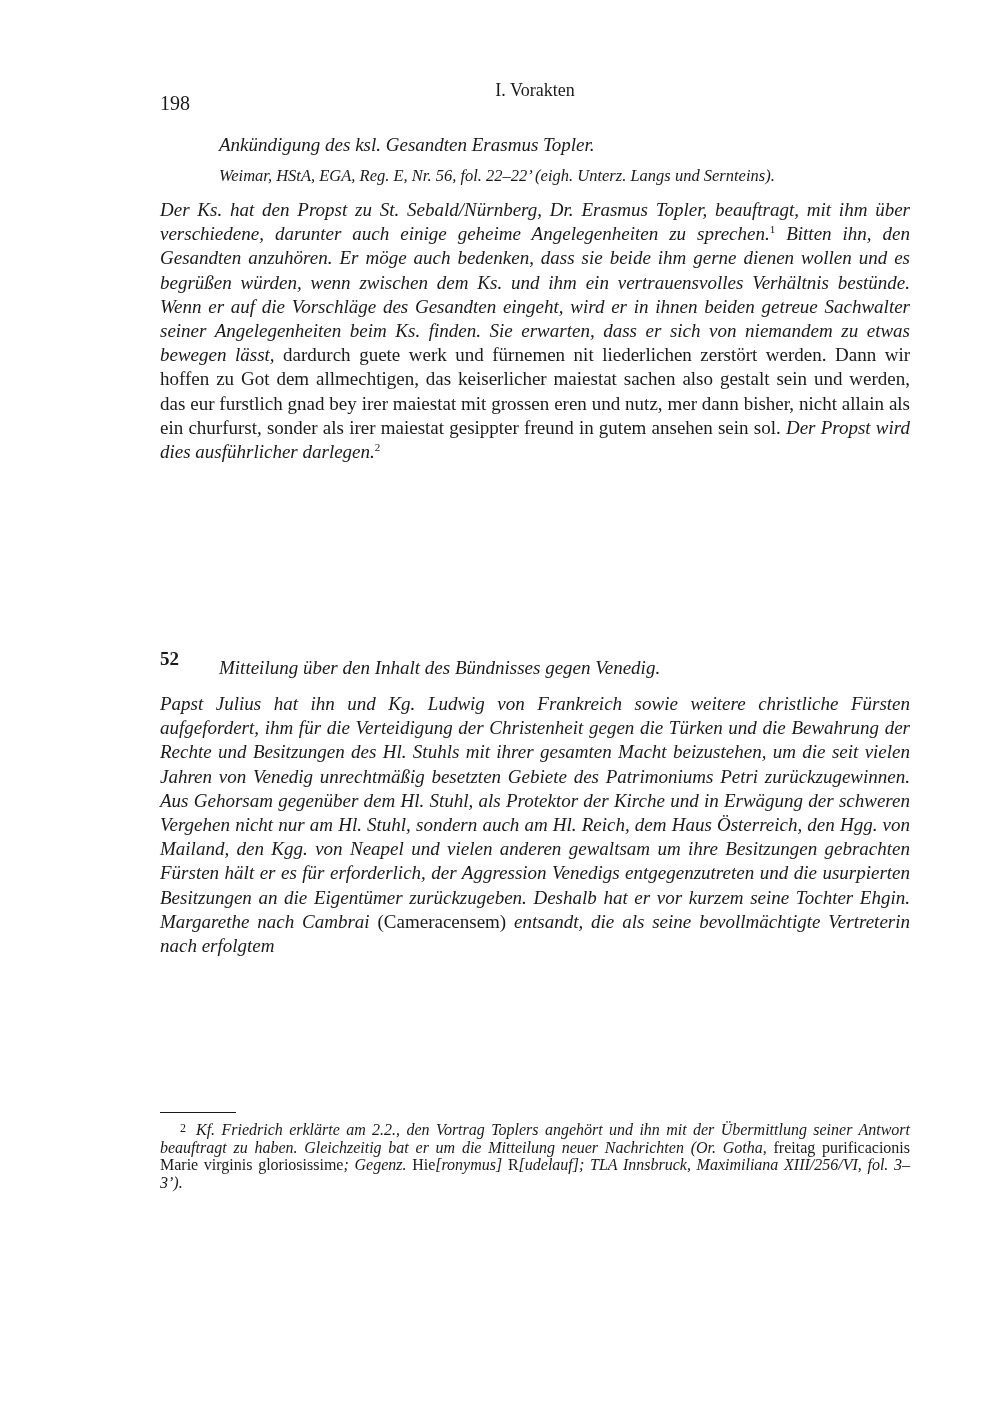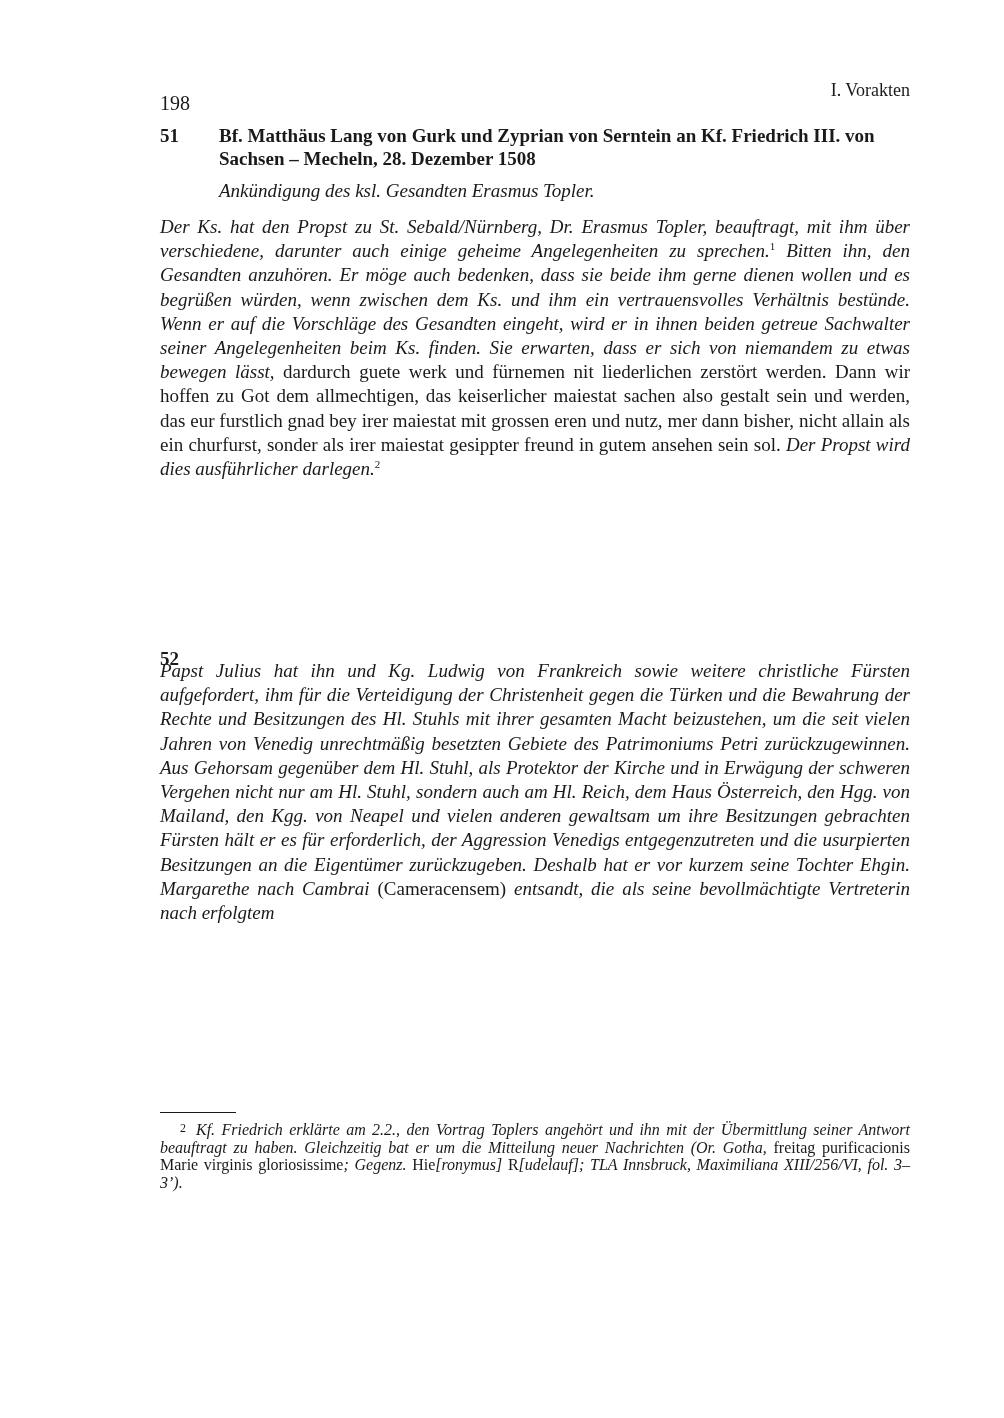--- a/index.html
+++ b/index.html
@@ -1,21 +1,21 @@
 <!DOCTYPE html>
 <html><head>
 <meta charset="utf-8">
 <style>
   html, body { margin: 0; padding: 0; background: #ffffff; }
   body { width: 1004px; height: 1418px; position: relative; overflow: hidden;
          font-family: "Liberation Serif", "DejaVu Serif", serif; color: #1a1a1a; }
   .page { position: absolute; left: 160px; top: 0; width: 750px; }
   .running-head { position: absolute; top: 80px; left: 0; width: 750px; height: 26px; font-size: 20px; }
   .page-number { position: absolute; left: 0; top: 12px; }
-  .running-title { position: absolute; left: 0; width: 750px; text-align: right; top: 0; font-size: 18px; }
+  .running-title { position: absolute; left: 0; width: 750px; text-align: center; top: 0; font-size: 18px; }
   .doc { position: absolute; left: 0; width: 750px; }
   .doc-head { position: relative; padding-left: 59px; font-weight: bold; font-size: 19px; line-height: 23px; }
   .doc-num { position: absolute; left: 0; top: 0; }
   .summary { padding-left: 59px; font-style: italic; font-size: 19px; line-height: 24px; margin-top: 9px; }
   .source { padding-left: 59px; font-style: italic; font-size: 16.5px; line-height: 21px; margin-top: 8px; text-align: justify; }
   .source .sc { font-style: normal; font-variant: small-caps; }
   .body-text { font-size: 19px; line-height: 24.2px; text-align: justify; margin-top: 10px; }
   .it { font-style: italic; }
   .up { font-style: normal; }
   sup { font-size: 11px; line-height: 0; }
@@ -28,32 +28,30 @@
 <body>
 
 <div class="page">
 
   <div class="running-head">
     <span class="page-number">198</span>
     <span class="running-title">I. Vorakten</span>
   </div>
 
   <div class="doc" style="top:124px;">
-    <div class="doc-head">
-      <span class="doc-num">51</span>
-      <span>Bf. Matthäus Lang von Gurk und Zyprian von Serntein an Kf. Friedrich III. von Sachsen – Mecheln, 28. Dezember 1508</span>
-    </div>
     <div class="summary">Ankündigung des ksl. Gesandten Erasmus Topler.</div>
+    <div class="source">Weimar, HStA, EGA, Reg. E, Nr. 56, fol. 22–22’ (eigh. Unterz. Langs und Sernteins).</div>
     <p class="body-text" style="margin-top:12px;"><span class="it">Der Ks. hat den Propst zu St. Sebald/Nürnberg, Dr. Erasmus Topler, beauftragt, mit ihm über verschiedene, darunter auch einige geheime Angelegenheiten zu sprechen.</span><sup>1</sup><span class="it"> Bitten ihn, den Gesandten anzuhören. Er möge auch bedenken, dass sie beide ihm gerne dienen wollen und es begrüßen würden, wenn zwischen dem Ks. und ihm ein vertrauensvolles Verhältnis bestünde. Wenn er auf die Vorschläge des Gesandten eingeht, wird er in ihnen beiden getreue Sachwalter seiner Angelegenheiten beim Ks. finden. Sie erwarten, dass er sich von niemandem zu etwas bewegen lässt,</span><span> dardurch guete werk und fürnemen nit liederlichen zerstört werden. Dann wir hoffen zu Got dem allmechtigen, das keiserlicher maiestat sachen also gestalt sein und werden, das eur furstlich gnad bey irer maiestat mit grossen eren und nutz, mer dann bisher, nicht allain als ein churfurst, sonder als irer maiestat gesippter freund in gutem ansehen sein sol. </span><span class="it">Der Propst wird dies ausführlicher darlegen.</span><sup>2</sup></p>
   </div>
 
   <div class="doc" style="top:631px;margin-top:16px;">
     <div class="doc-head">
       <span class="doc-num">52</span>
     </div>
+    <div class="summary">Mitteilung über den Inhalt des Bündnisses gegen Venedig.</div>
     <p class="body-text" style="margin-top:12px;"><span class="it">Papst Julius hat ihn und Kg. Ludwig von Frankreich sowie weitere christliche Fürsten aufgefordert, ihm für die Verteidigung der Christenheit gegen die Türken und die Bewahrung der Rechte und Besitzungen des Hl. Stuhls mit ihrer gesamten Macht beizustehen, um die seit vielen Jahren von Venedig unrechtmäßig besetzten Gebiete des Patrimoniums Petri zurückzugewinnen. Aus Gehorsam gegenüber dem Hl. Stuhl, als Protektor der Kirche und in Erwägung der schweren Vergehen nicht nur am Hl. Stuhl, sondern auch am Hl. Reich, dem Haus Österreich, den Hgg. von Mailand, den Kgg. von Neapel und vielen anderen gewaltsam um ihre Besitzungen gebrachten Fürsten hält er es für erforderlich, der Aggression Venedigs entgegenzutreten und die usurpierten Besitzungen an die Eigentümer zurückzugeben. Deshalb hat er vor kurzem seine Tochter Ehgin. Margarethe nach Cambrai </span><span>(Cameracensem)</span><span class="it"> entsandt, die als seine bevollmächtigte Vertreterin nach erfolgtem</span></p>
   </div>
 
   <div class="fn-rule"></div>
 
   <div class="footnotes">
     <p class="fn it"><span class="fn-mark">2</span><span>Kf. Friedrich erklärte am 2.2., den Vortrag Toplers angehört und ihn mit der Übermittlung seiner Antwort beauftragt zu haben. Gleichzeitig bat er um die Mitteilung neuer Nachrichten (Or. Gotha,</span><span class="up"> freitag purificacionis Marie virginis gloriosissime</span><span>; Gegenz. </span><span class="up">Hie</span><span>[ronymus] </span><span class="up">R</span><span>[udelauf]; TLA Innsbruck, Maximiliana XIII/256/VI, fol. 3–3’).</span></p>
   </div>
 
 </div>

